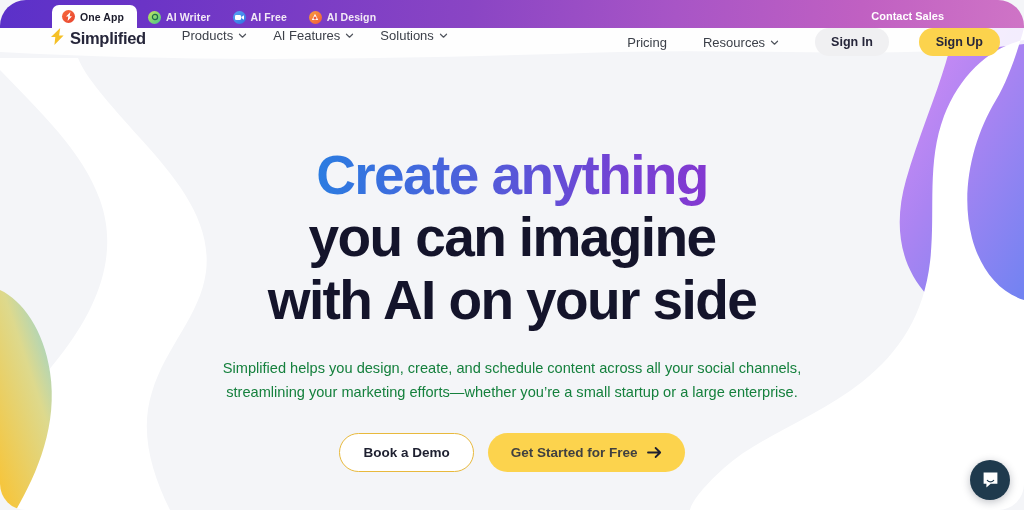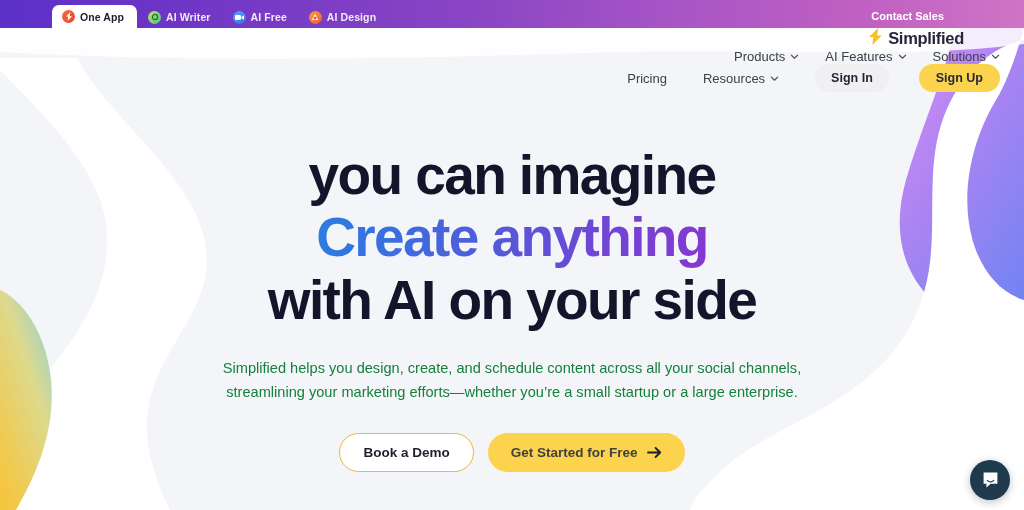--- a/index.html
+++ b/index.html
@@ -3,21 +3,21 @@
 <meta charset="utf-8">
 <style>
   * { box-sizing: border-box; margin: 0; padding: 0; }
   html, body {
     width: 1024px; height: 510px;
     overflow: hidden;
     font-family: "Liberation Sans", sans-serif;
     background: #f4f5f8;
   }
 
-  #page { position: relative; width: 1024px; height: 510px; overflow: hidden; background: #f4f5f8; }
+  #page { position: relative; width: 1024px; height: 510px; overflow: hidden; background: #f4f5f8; border-radius: 26px; }
 
   
   .bg-layer { position: absolute; inset: 0; overflow: hidden; pointer-events: none; }
   .bg-layer svg { position: absolute; top: 0; left: 0; width: 1024px; height: 510px; }
 
   
   .topbar {
     position: relative; z-index: 10;
     height: 28px; width: 100%;
     display: flex; align-items: flex-end;
@@ -46,23 +46,22 @@
   .tab-ico svg { display: block; }
 
   .contact-sales {
     font-size: 11px; font-weight: 600; color: #ffffff;
     margin-right: 80px; margin-bottom: 6px; cursor: pointer; white-space: nowrap;
   }
 
   
   .navbar {
     position: relative; z-index: 9;
-    height: 42px; display: flex; align-items: flex-end;
+    height: 42px; display: flex; align-items: flex-start;
     padding: 0 24px 0 50px;
-    flex-direction: column;
   }
   .brand { display: flex; align-items: center; gap: 5px; cursor: pointer; margin-right: 36px; }
   .brand-name { font-size: 16.5px; font-weight: 800; color: #26263a; letter-spacing: -.3px; }
 
   .nav-links { display: flex; align-items: center; gap: 26px; }
   .nav-item {
     display: flex; align-items: center; gap: 5px;
     font-size: 13px; color: #3c4049; font-weight: 400; cursor: pointer; white-space: nowrap;
   }
   .caret { width: 9px; height: 9px; display: block; }
@@ -248,25 +247,25 @@
       </div>
       <button class="btn-signin">Sign In</button>
       <button class="btn-signup">Sign Up</button>
     </div>
 
   </div>
 
   <div class="hero">
 
     <h1 class="headline">
-      <span class="hl-line">you can imagine</span>
       <span class="hl-line">
         <span class="hl-grad">Create anything</span>
         
       </span>
+      <span class="hl-line">you can imagine</span>
       <span class="hl-line">with AI on your side</span>
     </h1>
 
     <p class="subhead">
       <span>Simplified helps you design, create, and schedule content across all your social channels,</span><br>
       <span>streamlining your marketing efforts—whether you’re a small startup or a large enterprise.</span>
     </p>
 
     <div class="cta-row">
       <button class="btn-demo">Book a Demo</button>

